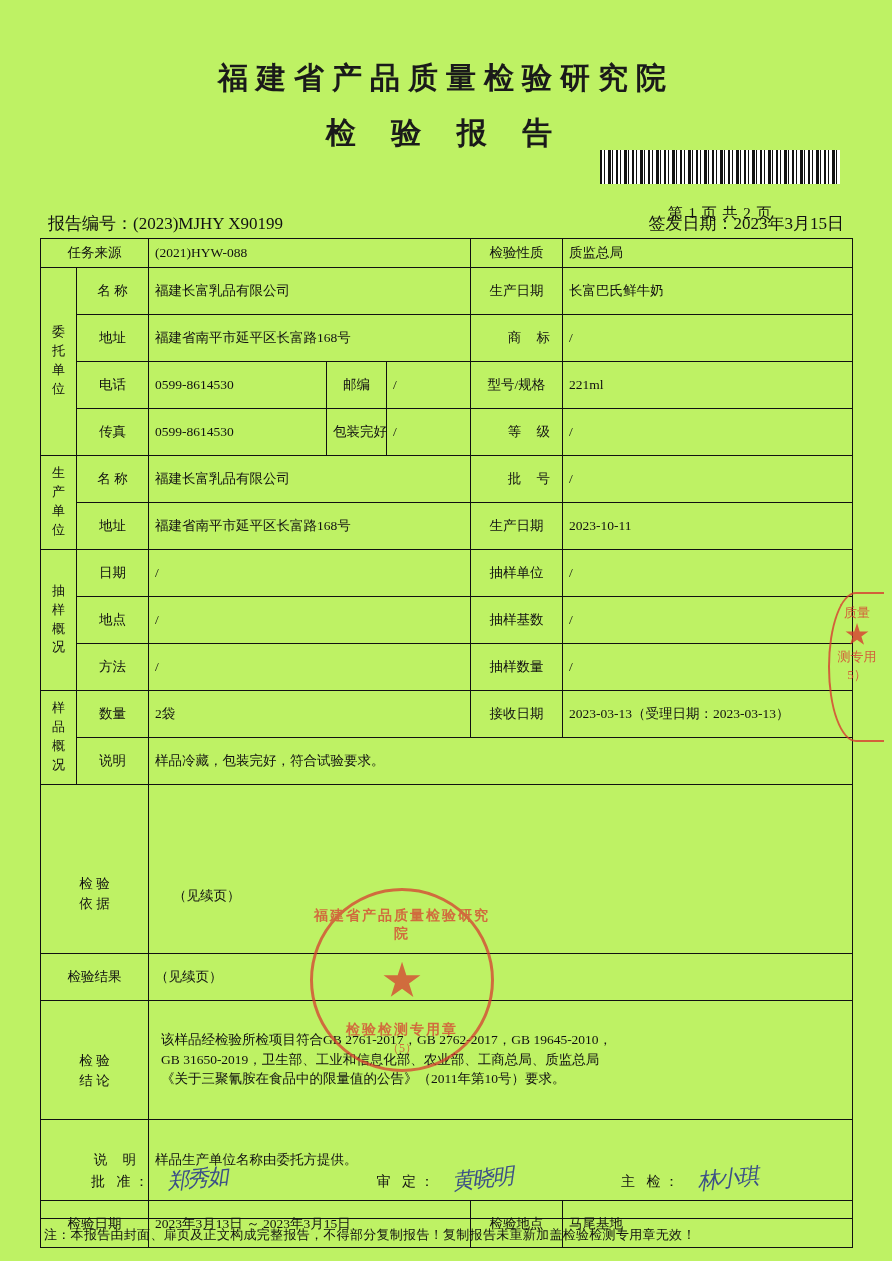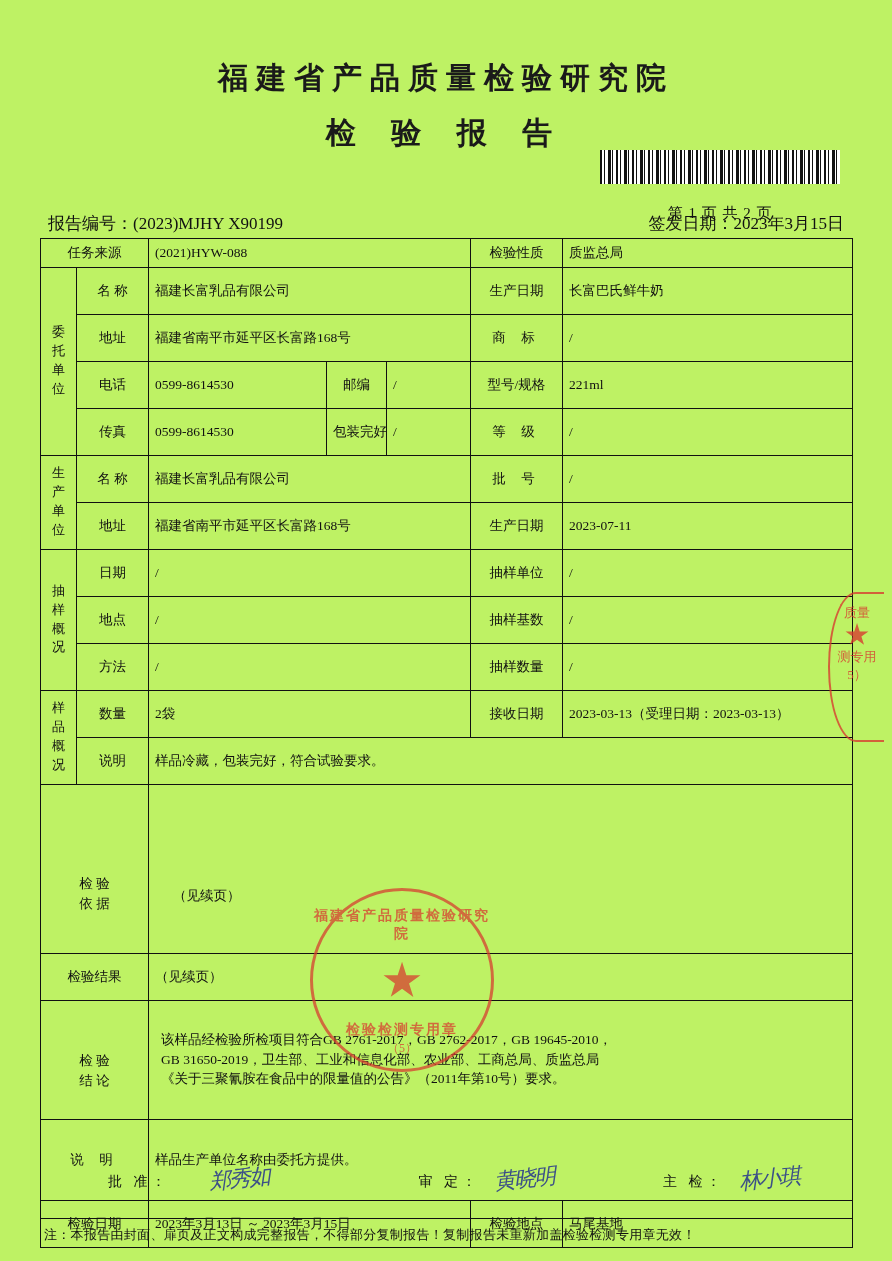--- a/index.html
+++ b/index.html
@@ -96,21 +96,21 @@
     border: 1px solid #111;
     padding: 4px 6px;
     vertical-align: middle;
     line-height: 1.45;
   }
   .lbl {
     text-align: center;
     white-space: nowrap;
   }
   .lbl-sp {
-    text-align: center;
+    text-align: right;
     white-space: nowrap;
     letter-spacing: 6px;
     padding-left: 8px;
   }
   .lbl-v {
     text-align: center;
     white-space: nowrap;
     line-height: 2.0;
   }
   .val {
@@ -163,21 +163,21 @@
     font-family: "DejaVu Serif", serif;
     font-style: italic;
     font-size: 22px;
     color: #2a3a8c;
     margin-left: 14px;
     transform: rotate(-6deg);
     display: inline-block;
     letter-spacing: -2px;
     opacity: .88;
   }
-  .sb1 { margin-left: 68px; gap: 25px; }
+  .sb1 { margin-left: 51px; }
   .sb2 { margin-left: 150px; }
   .sb3 { margin-left: 109px; }
 
   
   .footer-line {
     position: absolute;
     left: 40px;
     right: 40px;
     top: 1218px;
     border-top: 1.5px solid #111;
@@ -343,21 +343,21 @@
       <td class="lbl tall">名 称</td>
       <td class="val" colspan="3">福建长富乳品有限公司</td>
       <td class="lbl-sp">批 号</td>
       <td class="val">/</td>
     </tr>
 
     <tr>
       <td class="lbl tall">地址</td>
       <td class="val" colspan="3">福建省南平市延平区长富路168号</td>
       <td class="lbl">生产日期</td>
-      <td class="val">2023-07-11</td>
+      <td class="val">2023-10-11</td>
     </tr>
 
     <tr>
       <td class="vert-label" rowspan="3">抽样概况</td>
       <td class="lbl tall">日期</td>
       <td class="val" colspan="3">/</td>
       <td class="lbl">抽样单位</td>
       <td class="val">/</td>
     </tr>
 

